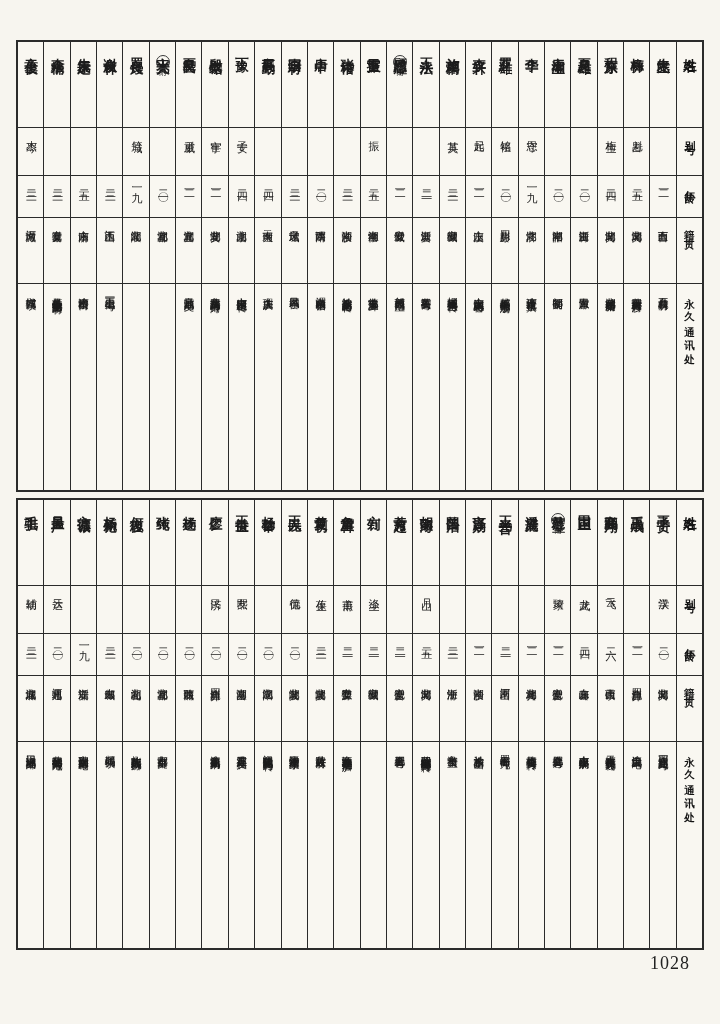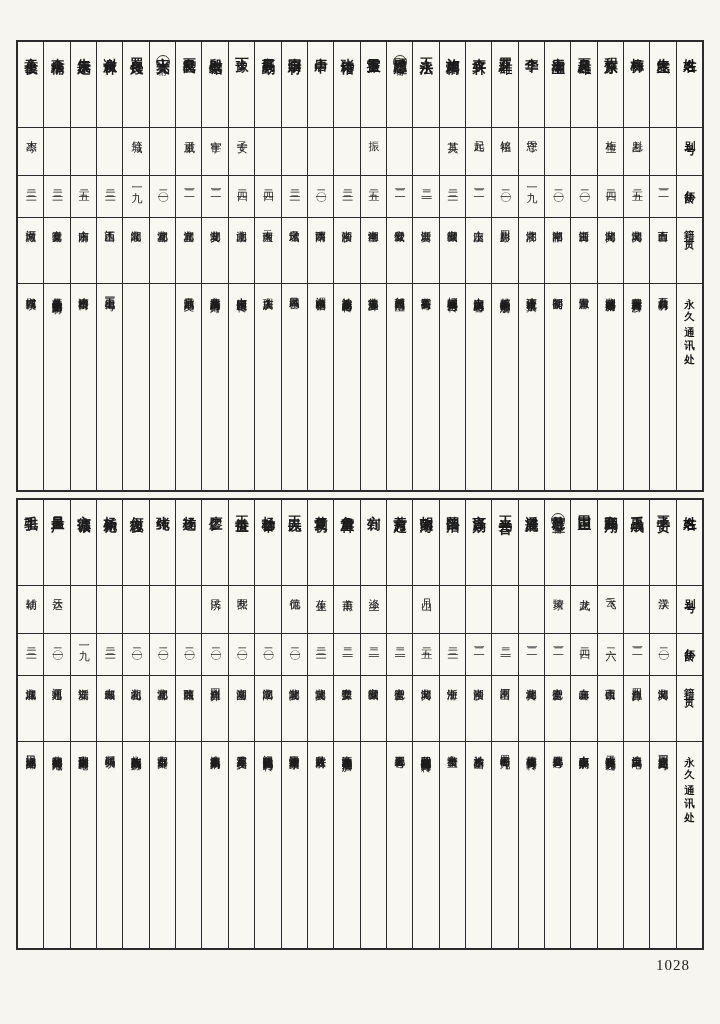--- a/index.html
+++ b/index.html
@@ -65,21 +65,21 @@
     font-size:7.5px; font-weight:400;
     width:12px; height:12px; line-height:12px;
     border:1px solid #3a3a3a; border-radius:50%;
     text-align:center;
     margin-top:3px;
     letter-spacing:0;
   }
 
   .page-num {
     position:absolute; right:30px; bottom:50px;
-    font-size:15px; letter-spacing:1px; color:#222;margin-top:20px;
+    font-size:18px; letter-spacing:1px; color:#222;margin-top:20px;
   }
 </style>
 </head>
 <body>
 
 <div class="sheet">
   <div class="tables">
 
     <div class="dir-table">
       <div class="col header-col">

